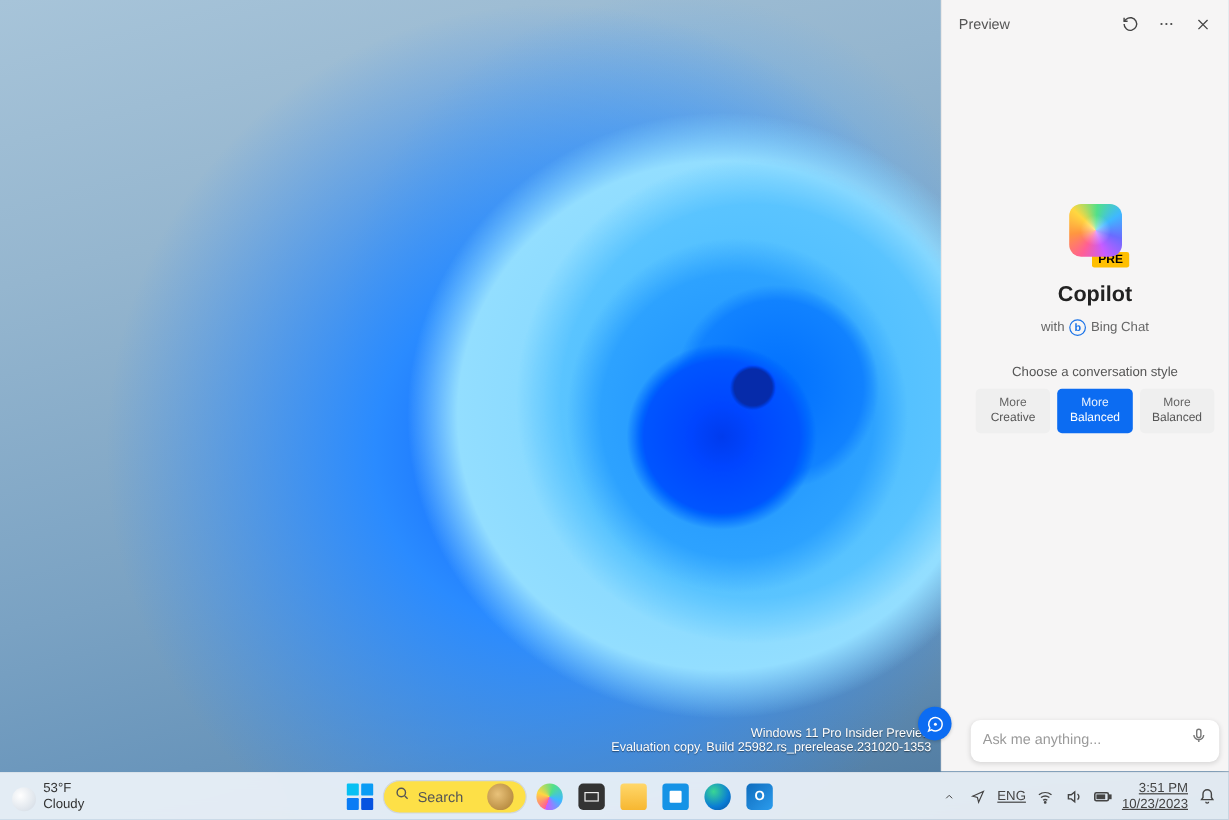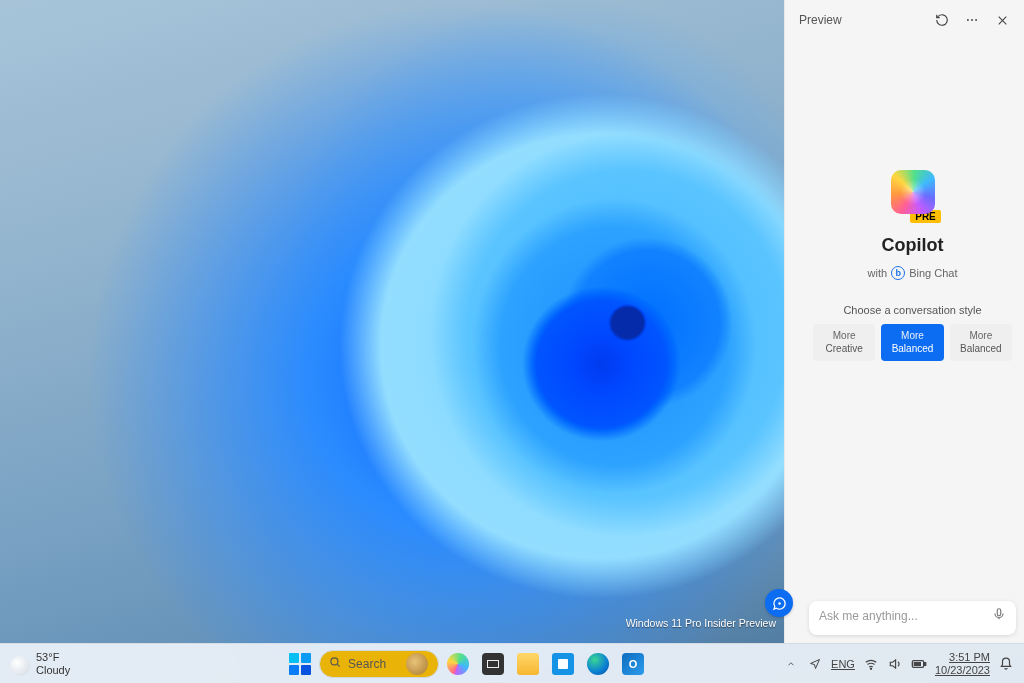--- a/index.html
+++ b/index.html
@@ -132,21 +132,21 @@
   }
   .weather-text { font-size: 11px; line-height: 1.1; color: #333; }
 
   .tb-center { flex: 1; display: flex; justify-content: center; align-items: center; gap: 3px; }
   .tb-icon {
     width: 32px; height: 32px; display: grid; place-items: center;
     cursor: pointer; border-radius: 4px;
   }
   .search-pill {
     display: flex; align-items: center; gap: 6px;
-    background: #eab308; border: 1px solid #d0d7e0; border-radius: 16px;
+    background: #fde047; border: 1px solid #d0d7e0; border-radius: 16px;
     height: 28px; padding: 0 10px 0 8px; min-width: 120px; cursor: pointer;
   }
   .search-pill .mag { color: #555; }
   .search-pill .st { font-size: 12px; color: #555; flex: 1; }
   .search-pill .promo {
     width: 22px; height: 22px; border-radius: 50%;
     background: radial-gradient(circle at 40% 40%, #e9c27a, #a97b2f);
   }
 
   .start-glyph {
@@ -172,20 +172,21 @@
 </style>
 </head>
 <body>
 
 <div class="desktop">
   <div class="bloom-shape"></div>
 
 
   <div class="build-watermark">
     <div>Windows 11 Pro Insider Preview</div>
+    <div>Evaluation copy. Build 25982.rs_prerelease.231020-1353</div>
   </div>
 </div>
 
 <div class="copilot-panel">
   <div class="cp-header">
     <div class="cp-title">Preview</div>
     <div class="cp-header-btn">
       <svg width="14" height="14" viewBox="0 0 24 24" fill="none" stroke="currentColor" stroke-width="2">
           <path d="M3 12a9 9 0 1 0 3-6.7L3 8"></path>
           <path d="M3 3v5h5"></path>

